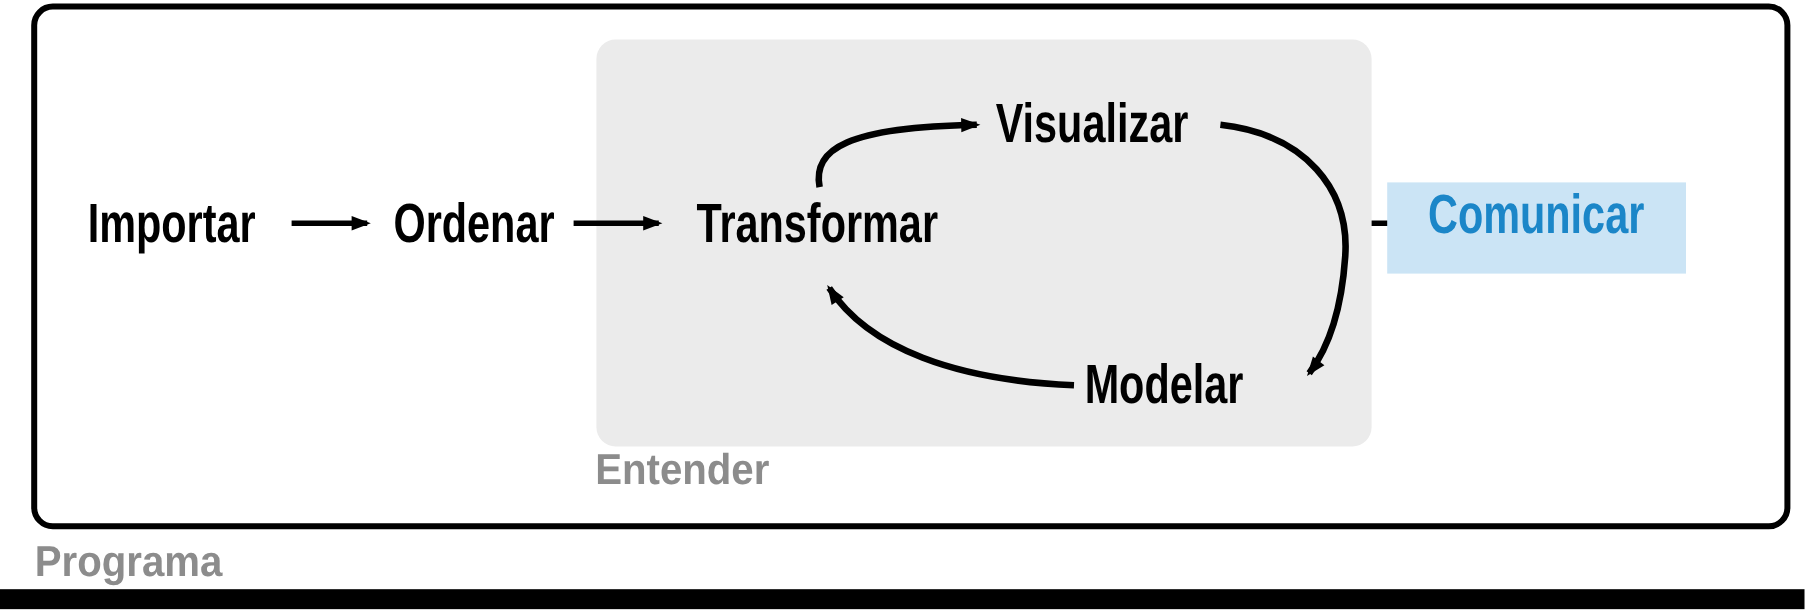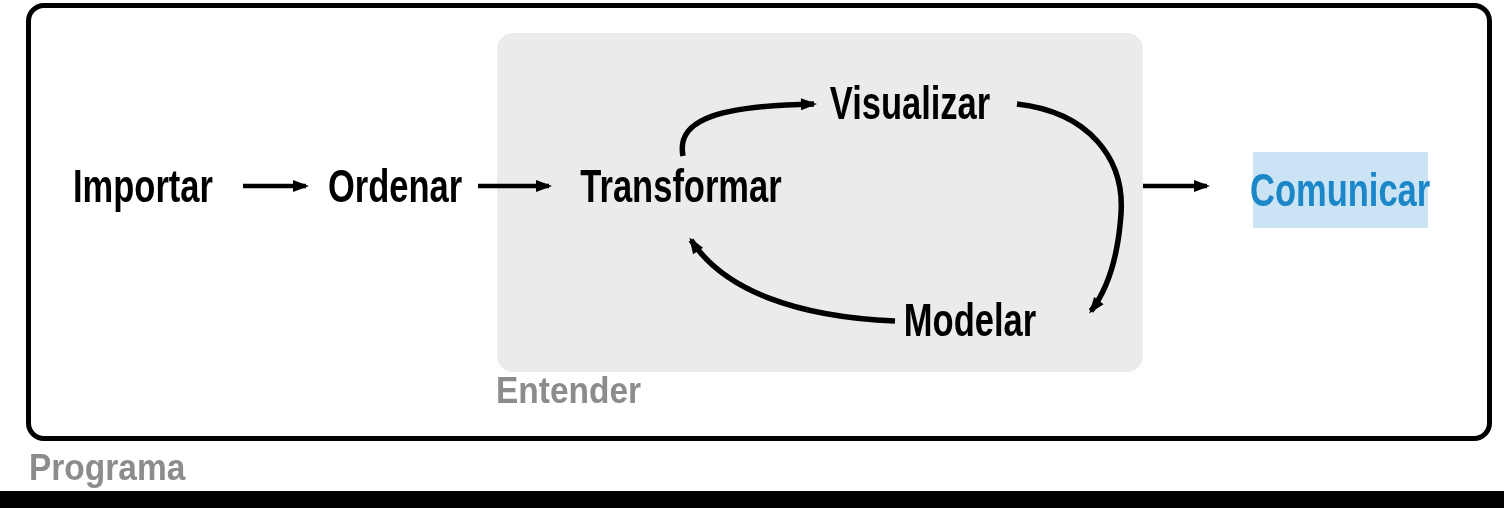--- a/index.html
+++ b/index.html
@@ -26,23 +26,23 @@
     background:var(--entender-bg);border-radius:16px;
   }
   .node{
     position:absolute;white-space:nowrap;
     font-weight:bold;font-size:46px;line-height:1.15;
     color:var(--node-text);
     transform:translate(-50%,-50%) scaleX(0.75);
   }
   .node.blue{color:var(--comunicar-text);}
   .comunicar-highlight{
-    position:absolute;left:1253px;top:152px;width:175px;height:76px;
+    position:absolute;left:1156px;top:152px;width:249px;height:76px;
     background:var(--comunicar-bg);
-    display:flex;align-items:center;justify-content:center;
+    display:flex;justify-content:center;
   }
   .comunicar-highlight .node{
     position:static;transform:scaleX(0.75);
   }
   .group-label{
     position:absolute;font-weight:bold;font-size:36px;line-height:1.05;
     color:var(--group-label);white-space:nowrap;transform:scaleX(0.93);
     transform-origin:left top;
   }
   #entender-label{left:496px;top:372px;}

